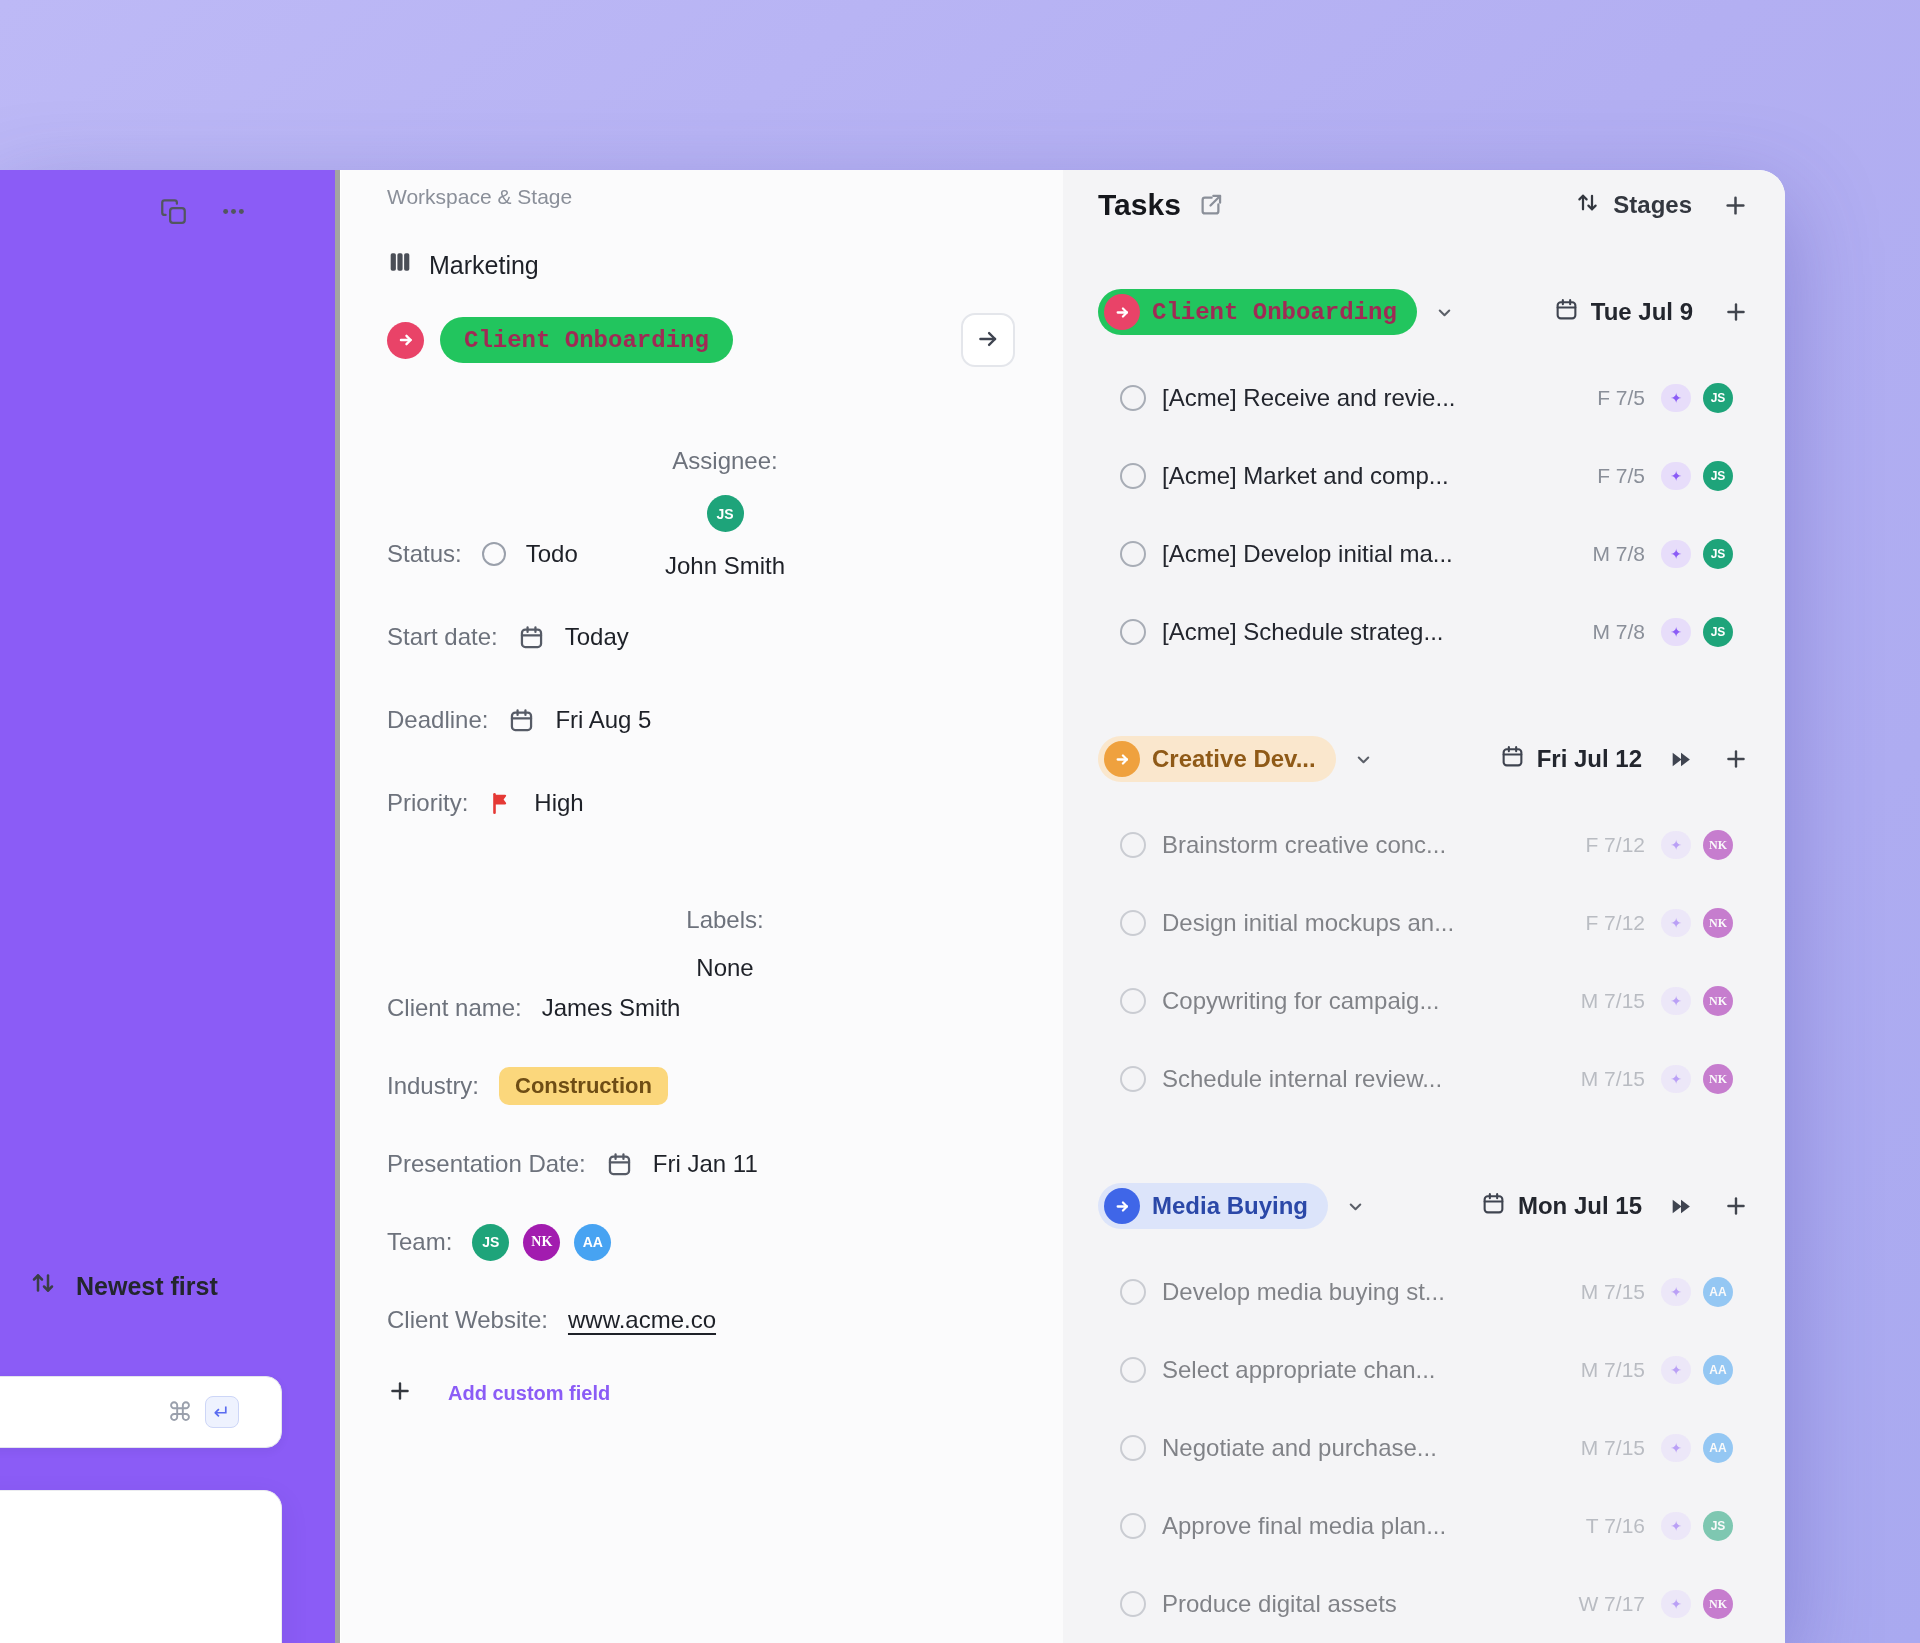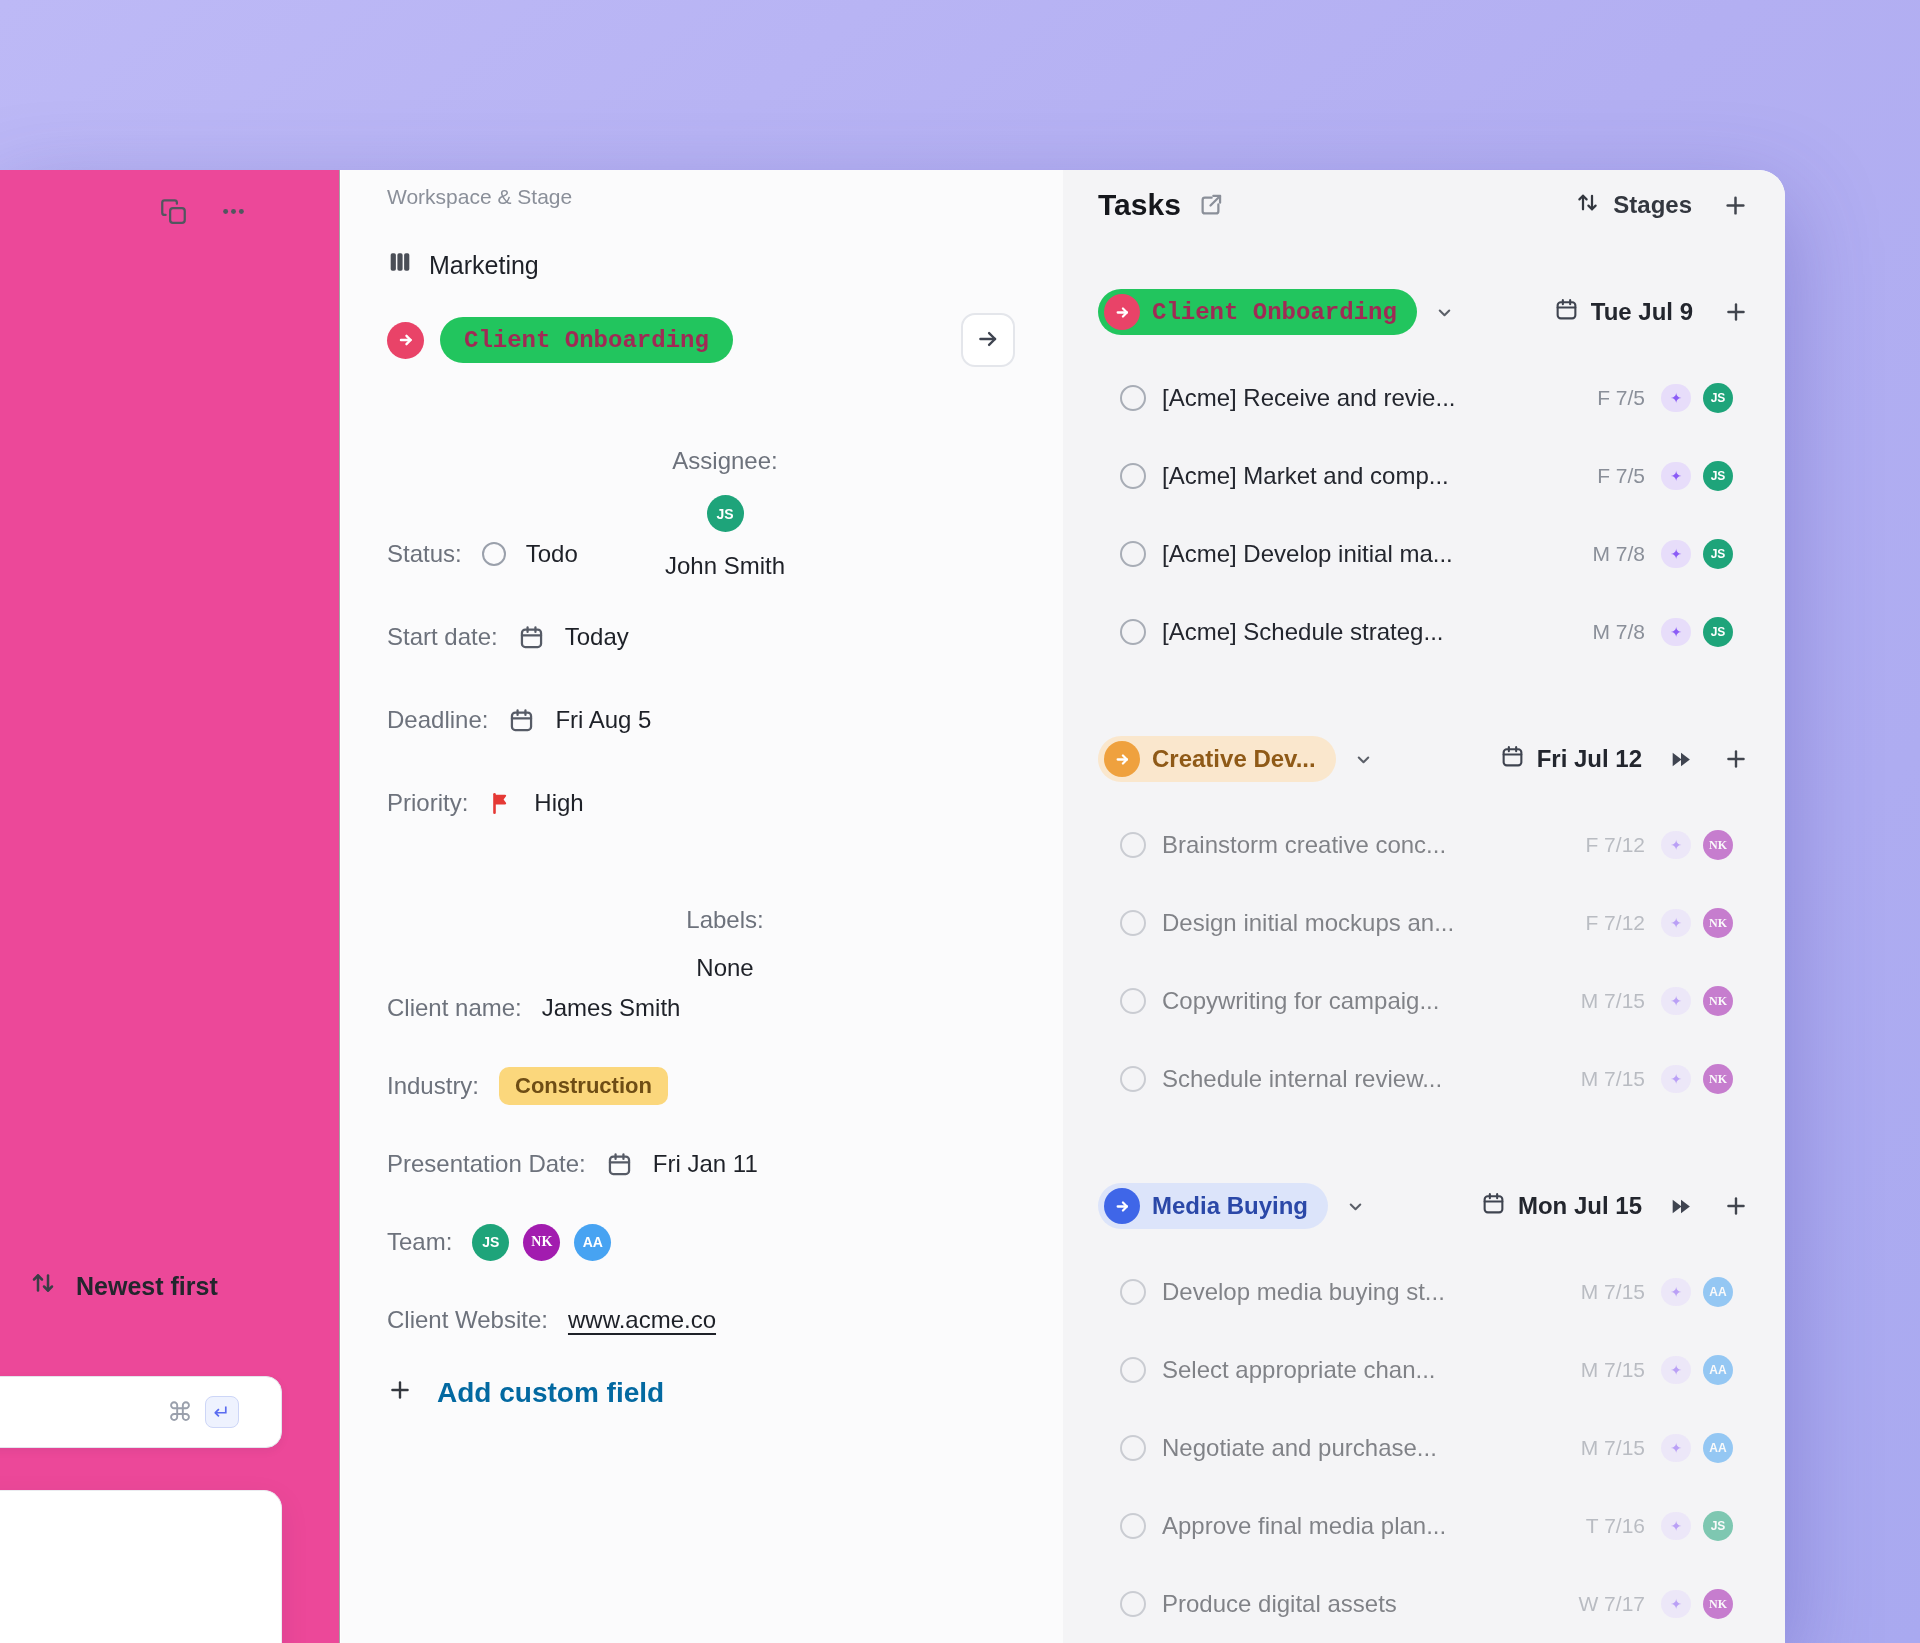--- a/index.html
+++ b/index.html
@@ -8,21 +8,21 @@
 
   .screen { position:relative; width:1920px; height:1643px; overflow:hidden;
     background:linear-gradient(140deg,#bdb9f6 0%,#b3aff2 45%,#a9a9f0 100%); }
 
   .window { position:absolute; left:0; top:170px; width:1785px; height:1473px;
     background:#fff; border-radius:0 26px 0 0; overflow:hidden;
     box-shadow:0 30px 90px rgba(62,55,160,.35); }
 
   
   .left-col { position:absolute; left:0; top:0; width:340px; height:100%;
-    background:#ec4899; border-right:1px solid #a3a3a3; }
+    background:#8b5cf6; border-right:5px solid #a3a3a3; }
   .left-top { position:absolute; top:20px; left:150px; display:flex; gap:14px; }
   .icon-btn { width:46px; height:46px; display:flex; align-items:center; justify-content:center;
     color:#52565f; background:none; border:none; border-radius:10px; cursor:pointer; }
   .sort-row { position:absolute; left:28px; top:1092px; height:48px; display:flex; align-items:center;
     gap:18px; color:#23262d; font-size:25px; font-weight:700; cursor:pointer; }
   .sort-row svg { color:#3a3e46; }
   .input-box { position:absolute; left:-26px; top:1206px; width:308px; height:72px; background:#fff;
     border:1px solid #e3e5ec; border-radius:16px; box-shadow:0 3px 10px rgba(25,28,50,.06);
     display:flex; align-items:center; justify-content:flex-end; padding-right:42px; gap:12px; }
   .kbd-cmd { font-size:26px; color:#9aa0ac; font-style:normal; }
@@ -69,22 +69,22 @@
   .sz37 { width:37px; height:37px; font-size:14px; }
   .sz30 { width:30px; height:30px; font-size:12px; }
   .av-js { background:#1ea47a; }
   .av-nk { background:#a21caf;font-family:Liberation Serif, serif; }
   .av-aa { background:#47a3f2; }
   .avatar span { font-style:normal; }
   .tag { height:38px; border-radius:10px; padding:0 16px; display:flex; align-items:center;
     background:#fbd77c; color:#6e4d15; font-size:22px; font-weight:700; cursor:pointer; }
   .team-avatars { display:flex; gap:14px; }
   .link { color:#1e2128; text-decoration:underline; text-underline-offset:5px; cursor:pointer; }
-  .add-row { display:flex; align-items:center; gap:24px; margin-top:25px; height:48px;
-    font-size:28px; font-weight:700; color:#0369a1; cursor:pointer; }
+  .add-row { display:flex; align-items:center; gap:35px; margin-top:25px; height:48px;
+    font-size:20px; font-weight:700; color:#8b5cf6; cursor:pointer; }
   .add-row svg { color:#34383f; }
 
   
   .right-panel { position:absolute; left:1063px; top:0; width:722px; height:100%;
     background:#f4f4f6; border-radius:0 26px 0 0; padding-top:12px; }
   .panel-header { display:flex; align-items:center; height:46px; margin:0 36px 0 35px; }
   .panel-title { font-size:30px; font-weight:700; color:#15171c; }
   .ext-link { margin-left:16px; color:#8a8f99; display:flex; cursor:pointer; }
   .spacer { flex:1; }
   .stages-ctl { display:flex; align-items:center; gap:12px; font-size:24px; font-weight:700;

